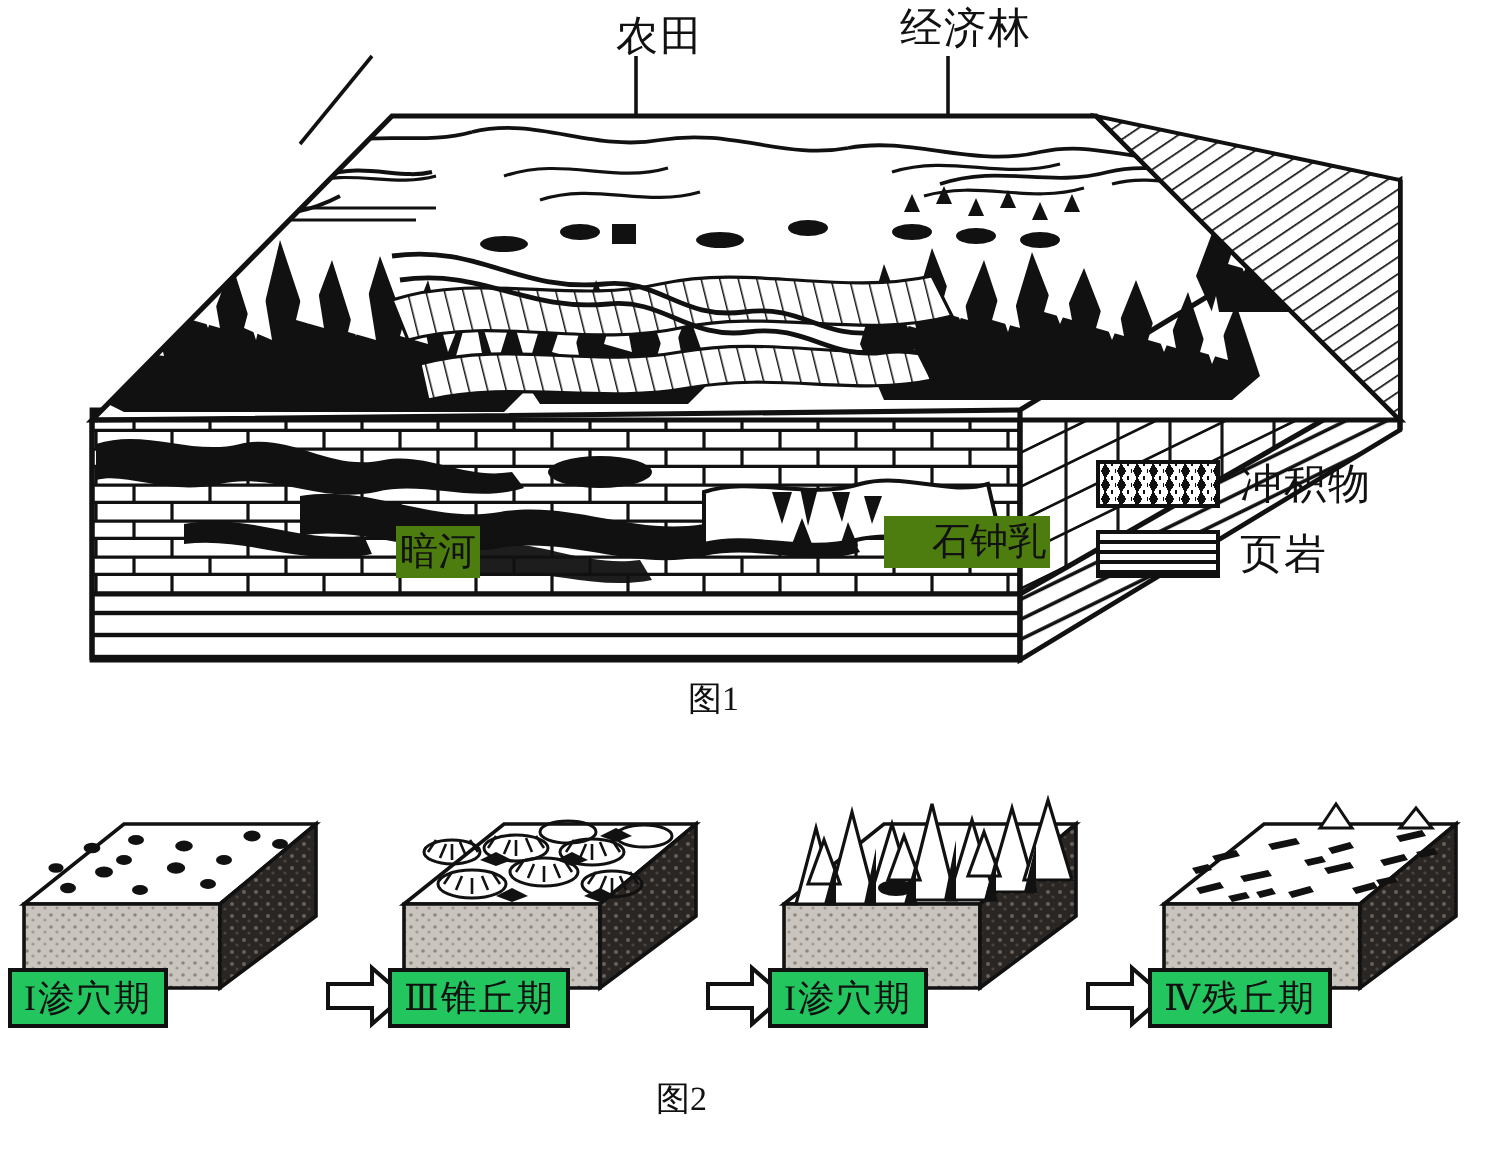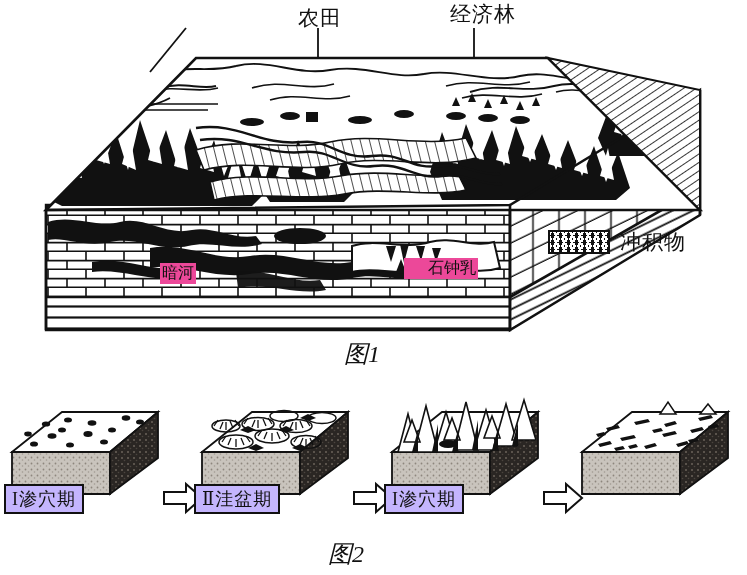--- a/index.html
+++ b/index.html
@@ -1,22 +1,22 @@
 <!DOCTYPE html>
 <html><head>
 <meta charset="utf-8">
 <style>
   html,body{margin:0;padding:0;background:#ffffff;}
   body{width:747px;height:575px;position:relative;overflow:hidden;
        font-family:"Liberation Serif","DejaVu Serif",serif;color:#111;}
 
   .lbl{position:absolute;white-space:nowrap;font-size:21px;letter-spacing:1px;}
-  .caption{position:absolute;font-size:24px;white-space:nowrap;font-style:italic;}
-  .inner-lbl{position:absolute;font-size:16px;white-space:nowrap;
-             background:#ec4899;padding:0 2px;}
+  .caption{position:absolute;font-size:17px;white-space:nowrap;}
+  .inner-lbl{position:absolute;font-size:19px;white-space:nowrap;
+             background:#4d7c0f;padding:0 2px;margin-left:38px;}
 
   
   #fig1{position:absolute;left:0;top:0;width:747px;height:380px;}
 
   
   #legend{position:absolute;left:548px;top:226px;width:196px;}
   .leg-row{display:flex;align-items:center;height:32px;margin-bottom:3px;}
   .swatch{width:62px;height:24px;border:2px solid #111;box-sizing:border-box;
           margin-right:10px;flex:0 0 auto;position:relative;overflow:hidden;background:#fff;}
   .sw-allu{background:#111;}
@@ -30,29 +30,29 @@
      box-shadow:14px 11px 0 0 #111;}
   .sw-lime .v2{position:absolute;top:50%;bottom:0;left:62%;width:2px;background:#111;}
   .sw-shale:before{content:"";position:absolute;inset:0;
     background:repeating-linear-gradient(#fff 0 3px,#111 3px 5px);}
   .leg-txt{font-size:21px;letter-spacing:1px;}
 
   
   #fig2{position:absolute;left:0;top:382px;width:747px;height:193px;}
   .stage{position:absolute;top:10px;width:175px;height:120px;}
   .stage-name{position:absolute;left:4px;bottom:-2px;font-size:18px;
-     background:#c4b5fd;border:2px solid #111;padding:1px 6px;white-space:nowrap;letter-spacing:1px;}
+     background:#22c55e;border:2px solid #111;padding:1px 6px;white-space:nowrap;letter-spacing:1px;}
   svg{display:block;overflow:visible;}
 </style>
 </head>
 <body>
 
 <div id="fig1">
 
-  <div class="lbl" style="left:298px;top:4px;">农田</div>
+  <div class="lbl" style="left:308px;top:4px;">农田</div>
   <div class="lbl" style="left:450px;top:0;">经济林</div>
 
   <svg width="747" height="380" style="position:absolute;left:0;top:0;">
     <defs>
       <pattern id="pBrick" width="38" height="18" patternUnits="userSpaceOnUse">
         <rect width="38" height="18" fill="#fff"></rect>
         <path d="M0 17.2 H38 M0 8.6 H38 M10 0 V8.6 M29 8.6 V17.2" stroke="#111" stroke-width="1.6" fill="none"></path>
       </pattern>
       <pattern id="pBrickR" width="26" height="17" patternUnits="userSpaceOnUse" patternTransform="skewY(-26)">
         <rect width="26" height="17" fill="#fff"></rect>
@@ -252,20 +252,24 @@
     <polygon points="548,58 700,210 700,90" fill="url(#pHatchR)" stroke="#111" stroke-width="2"></polygon>
   </svg>
 
   <div class="inner-lbl" style="left:160px;top:263px;">暗河</div>
   <div class="inner-lbl" style="left:404px;top:258px;padding-left:24px;">石钟乳</div>
 
   <div id="legend">
     <div class="leg-row">
       <span class="swatch sw-allu"></span>
       <span class="leg-txt">冲积物</span>
+    </div>
+    <div class="leg-row">
+      <span class="swatch sw-shale"></span>
+      <span class="leg-txt">页岩</span>
     </div>
   </div>
 
   <div class="caption" style="left:344px;top:338px;">图1</div>
 </div>
 
 <div id="fig2">
 
   <svg width="747" height="150" style="position:absolute;left:0;top:8px;">
     <defs>
@@ -392,20 +396,23 @@
       <path d="M164,102 h22 v-8 l16,14 l-16,14 v-8 h-22 Z"></path>
       <path d="M354,102 h22 v-8 l16,14 l-16,14 v-8 h-22 Z"></path>
       <path d="M544,102 h22 v-8 l16,14 l-16,14 v-8 h-22 Z"></path>
     </g>
   </svg>
 
   <div class="stage" style="left:0px;">
     <span class="stage-name">I渗穴期</span>
   </div>
   <div class="stage" style="left:190px;">
-    <span class="stage-name">Ⅱ洼盆期</span>
+    <span class="stage-name">Ⅲ锥丘期</span>
   </div>
   <div class="stage" style="left:380px;">
     <span class="stage-name">I渗穴期</span>
   </div>
+  <div class="stage" style="left:570px;">
+    <span class="stage-name">Ⅳ残丘期</span>
+  </div>
 
   <div class="caption" style="left:328px;top:156px;">图2</div>
 </div>
 
 </body></html>

